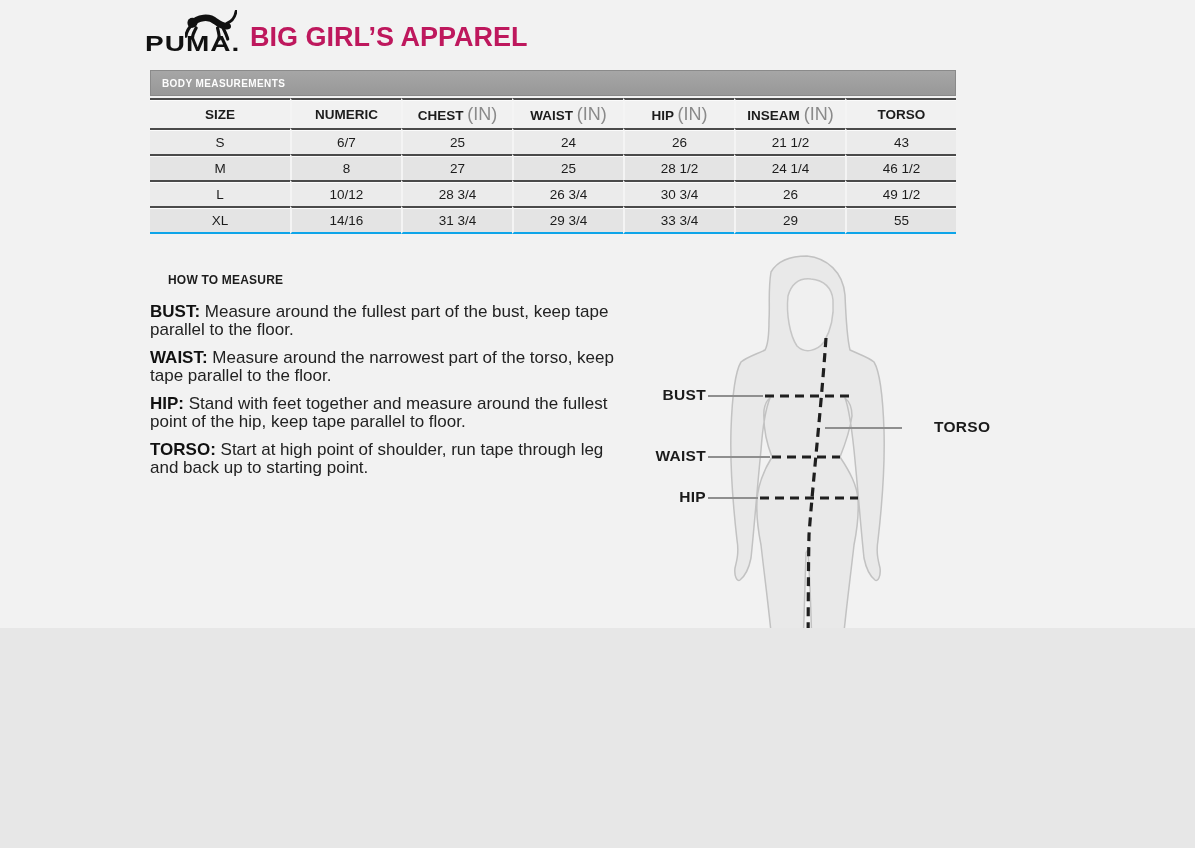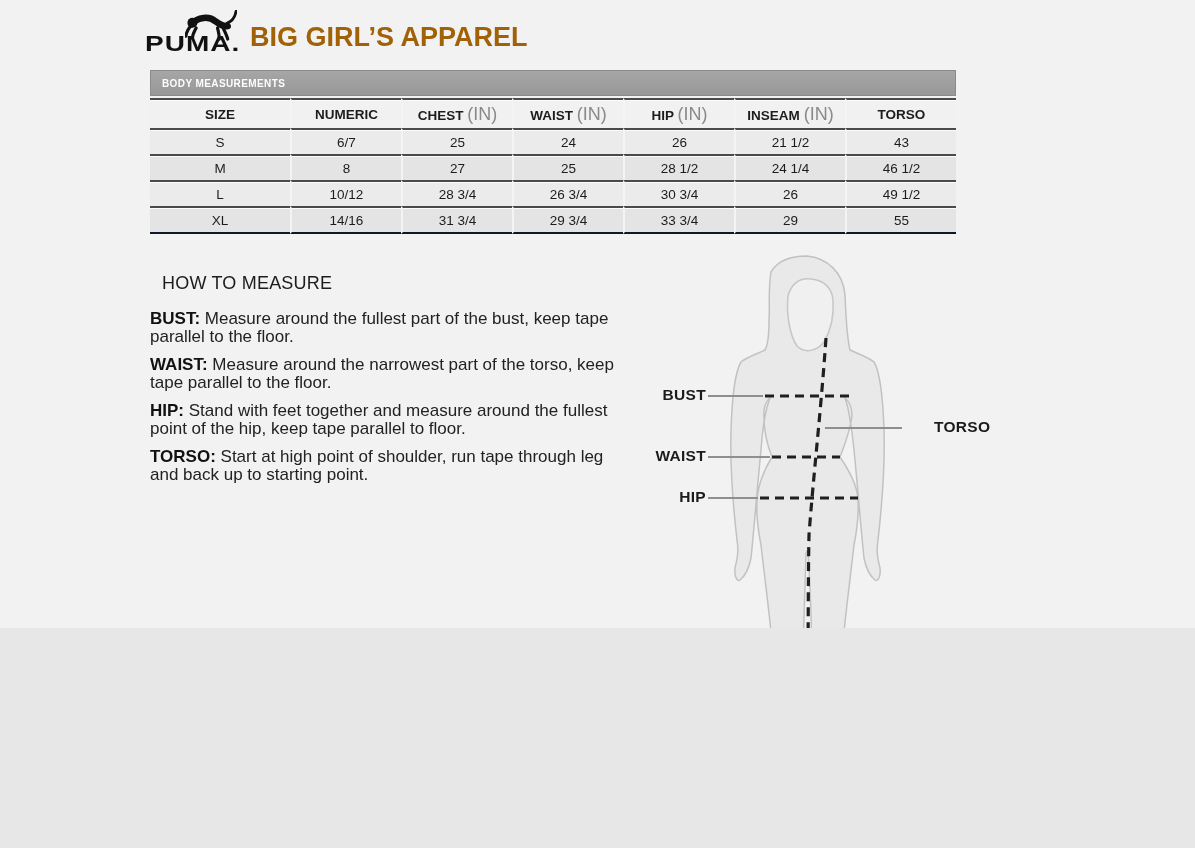--- a/index.html
+++ b/index.html
@@ -10,43 +10,43 @@
   
   .logo{position:absolute;left:145px;top:8px;width:110px;height:52px;}
   .wordmark{
     position:absolute;left:0;top:22px;display:inline-block;
     font-size:28px;font-weight:900;letter-spacing:1px;color:#111;
     transform:scaleY(.82);transform-origin:top left;
   }
   .cat{position:absolute;left:40px;top:2px;}
   .page-title{
     position:absolute;left:250px;top:22px;margin:0;
-    font-size:27px;font-weight:800;letter-spacing:0;color:#a16207;
+    font-size:27px;font-weight:800;letter-spacing:0;color:#be185d;
   }
   
   .size-table{position:absolute;left:150px;top:70px;width:806px;}
   .caption{
     box-sizing:border-box;height:26px;line-height:25px;margin-bottom:2px;
     background:linear-gradient(#a6a6a6,#989898);border:1px solid #8a8a8a;
     color:#fdfdfd;font-weight:700;font-size:10px;letter-spacing:.4px;padding-left:11px;
   }
   table.meas{width:806px;border-collapse:separate;border-spacing:0;table-layout:fixed;}
   .meas th,.meas td{
     text-align:center;padding:0;border-top:2px solid #4a4a4a;
     box-shadow:inset 0 1px 0 #fbfbfb;font-size:13.5px;color:#1c1c1c;
   }
   .meas th{height:28px;background:#f1f1f1;font-weight:700;}
   .meas td{height:24px;background:#ebebeb;font-weight:400;}
   .meas tr.alt td{background:#e4e4e4;}
   .meas th+th,.meas td+td{border-left:2px solid #f4f4f4;}
-  .meas tbody tr:last-child td{border-bottom:2px solid #0f172a;}
+  .meas tbody tr:last-child td{border-bottom:2px solid #0ea5e9;}
   .unit{color:#8a8a8a;font-weight:400;font-size:18px;}
   
   .howto{position:absolute;left:150px;top:273px;width:464px;}
-  .howto h2{font-size:18px;font-weight:400;margin:0 12px 16px;letter-spacing:.2px;}
+  .howto h2{font-size:12px;font-weight:700;margin:0 18px 16px;letter-spacing:.2px;}
   .howto p{font-size:17px;line-height:18px;margin:0 0 10px;color:#222;}
   .howto b{font-weight:700;color:#111;}
   
   .diagram{position:absolute;left:600px;top:250px;width:400px;height:590px;}
   .diagram svg{position:absolute;left:0;top:0;}
   .dlabel{
     position:absolute;font-size:15.5px;font-weight:700;letter-spacing:.3px;
     color:#1b1b1b;white-space:nowrap;padding-left:26px;
   }
   .dlabel.bust{right:294px;top:136px;}

